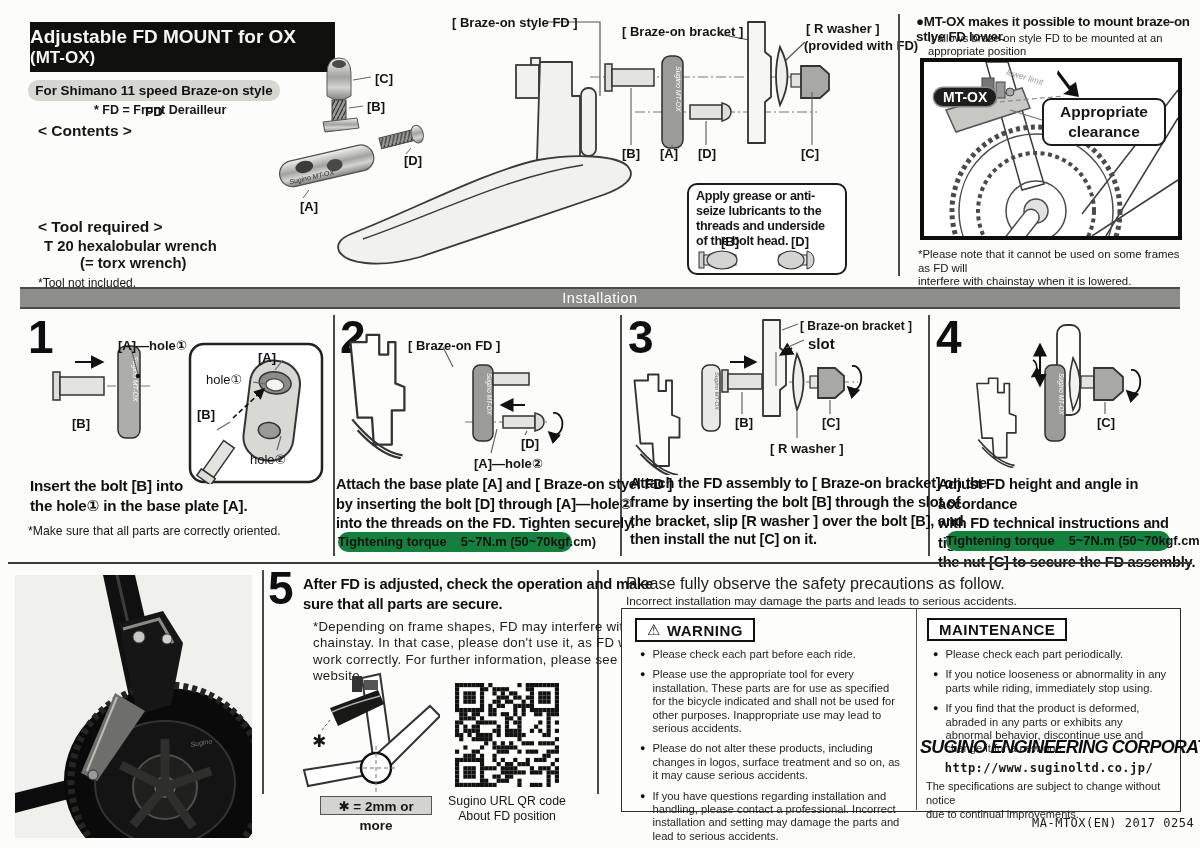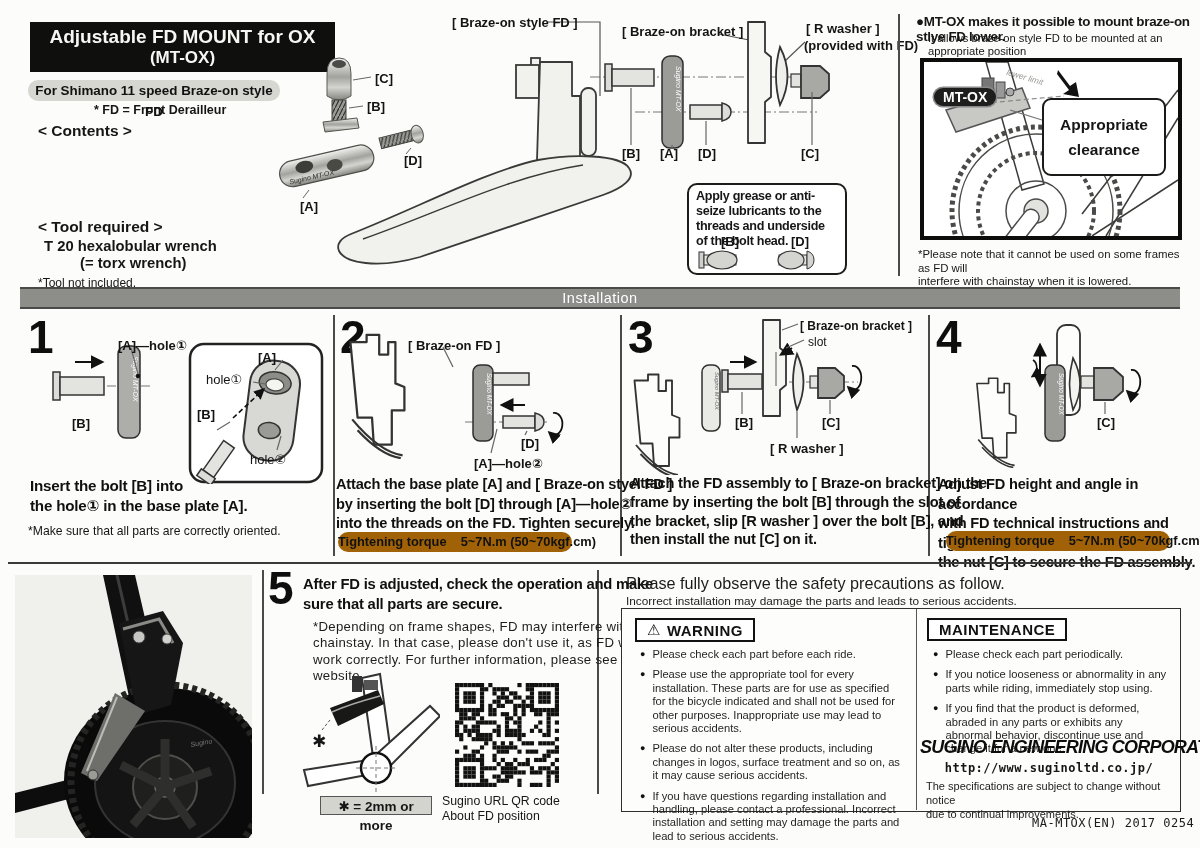--- a/index.html
+++ b/index.html
@@ -3,21 +3,21 @@
 <meta charset="utf-8">
 <style>
   html,body{margin:0;padding:0;background:#e8e8e8}
   body{font-family:"Liberation Sans","DejaVu Sans",sans-serif;color:#161616;-webkit-font-smoothing:antialiased}
   #page{position:relative;width:1200px;height:848px;background:#fcfcfa;overflow:hidden;margin:0 auto}
   .abs{position:absolute}
   .b{font-weight:bold}
   .pre{white-space:pre-line}
   .lbl{position:absolute;font-weight:bold;font-size:13px;white-space:nowrap;color:#141414}
   .steptext{position:absolute;font-weight:bold;font-size:14.6px;line-height:19.5px;letter-spacing:-0.2px;white-space:pre-line;color:#101010}
-  .torque{position:absolute;background:#a16207;border-radius:10px;text-align:center;font-weight:bold;font-size:12.8px;line-height:20px;height:20px;color:#111;white-space:pre}
+  .torque{position:absolute;background:#15803d;border-radius:10px;text-align:center;font-weight:bold;font-size:12.8px;line-height:20px;height:20px;color:#111;white-space:pre}
   .num{position:absolute;font-size:46px;font-weight:bold;color:#0e0e0e;line-height:1;letter-spacing:-2px}
   .vline{position:absolute;width:2px;background:#4a4a48}
   .hline{position:absolute;height:2px;background:#3a3a38}
   .brow{display:flex;gap:7px;margin-bottom:7px}
   .bmark{font-size:9px;line-height:13px;flex:0 0 auto;color:#111}
   .btext{font-size:11.2px;line-height:13.4px;color:#1f1f1f}
   .labelbox{position:absolute;border:2px solid #111;background:#fff;display:inline-flex;align-items:center;gap:6px;padding:1px 10px;font-weight:bold;font-size:15px;letter-spacing:.5px;color:#111}
   .mono{font-family:"DejaVu Sans Mono","Liberation Mono",monospace}
 </style>
 </head>
@@ -46,21 +46,21 @@
     <symbol id="fdside" viewBox="0 0 120 160">
       <path d="M6,30 h18 v-8 h14 v22 h10 v-14 h8 v46 l10,4 v26 h-14 v38 h-20 l-2,-30 h-16 z" fill="#fdfdfb" stroke="#333" stroke-width="2.5" stroke-linejoin="round"></path>
       <path d="M8,116 q30,36 56,40" fill="none" stroke="#333" stroke-width="2.5"></path>
       <path d="M14,128 q26,28 48,31" fill="none" stroke="#333" stroke-width="2.5"></path>
     </symbol>
   </defs>
 </svg>
 
 <div id="page">
 
-  <div class="abs" style="left:30px;top:22px;width:305px;height:50px;background:#0f0f0d;color:#f6f6f3;text-align:center;padding-top:3px;box-sizing:border-box">
+  <div class="abs" style="left:30px;top:22px;width:305px;height:50px;background:#0f0f0d;color:#f6f6f3;text-align:left;padding-top:3px;box-sizing:border-box">
     <div class="b" style="font-size:19px;line-height:23px">Adjustable FD MOUNT for OX</div>
     <div class="b" style="font-size:17px;line-height:20px">(MT-OX)</div>
   </div>
   <div class="abs b" style="left:28px;top:80px;width:252px;height:21px;background:#d7d7d2;border-radius:10px;text-align:center;font-size:13.4px;line-height:21px;color:#111">For Shimano 11 speed Braze-on style FD</div>
   <div class="abs b" style="left:94px;top:103px;width:172px;text-align:left;font-size:12.5px">* FD = Front  Derailleur</div>
 
   <div class="abs b" style="left:38px;top:122px;font-size:15.5px">&lt; Contents &gt;</div>
   <div class="abs b" style="left:38px;top:218px;font-size:15.5px">&lt; Tool required &gt;</div>
   <div class="abs b" style="left:44px;top:238px;font-size:14.8px">T 20 hexalobular wrench</div>
   <div class="abs b" style="left:80px;top:255px;font-size:14.8px">(= torx wrench)</div>
@@ -175,21 +175,21 @@
       <rect x="58" y="16" width="12" height="22" fill="#777" stroke="#444"></rect>
       <rect x="72" y="20" width="9" height="16" fill="#999" stroke="#444"></rect>
       <circle cx="86" cy="30" r="4" fill="#aaa" stroke="#444"></circle>
       <line x1="52" y1="42" x2="140" y2="34" stroke="#888" stroke-width="1.2" stroke-dasharray="5 3"></line>
       <path d="M134,8 l12,16 l6,-4 l3,15 l-16,-3 l6,-4 l-12,-16 z" fill="#111"></path>
       <line x1="118" y1="58" x2="86" y2="48" stroke="#777" stroke-width="1.2"></line>
       <line x1="42" y1="32" x2="24" y2="30" stroke="#777" stroke-width="1.2"></line>
     </svg>
     <span class="abs b" style="left:10px;top:26px;background:#1e1e1c;color:#fff;font-size:14px;padding:1px 9px;border-radius:9px;box-shadow:0 0 0 1.5px #888">MT-OX</span>
     <span class="abs" style="left:82px;top:10px;color:#9a9a96;font-size:8.5px;font-style:italic;transform:rotate(16deg)">lower limit</span>
-    <div class="abs b pre" style="left:118px;top:36px;width:120px;border:2.5px solid #1a1a18;border-radius:9px;background:#fff;text-align:center;font-size:15.5px;line-height:25px;padding:12px 0">Appropriate
+    <div class="abs b pre" style="left:118px;top:36px;width:120px;border:2.5px solid #1a1a18;border-radius:9px;background:#fff;text-align:center;font-size:15.5px;line-height:20px;padding:2px 0">Appropriate
 clearance</div>
   </div>
   <div class="abs pre" style="left:918px;top:248px;width:274px;font-size:11.4px;line-height:13.5px">*Please note that it cannot be used on some frames as FD will
  interfere with chainstay when it is lowered.</div>
 
   <div class="abs" style="left:20px;top:287px;width:1160px;height:22px;background:#8d8d8a;border-top:2.5px solid #4a4a48;border-bottom:2.5px solid #4a4a48;box-sizing:border-box;text-align:center">
     <span style="color:#fff;font-size:14.5px;line-height:17px;letter-spacing:.5px">Installation</span>
   </div>
 
   <div class="vline" style="left:333px;top:315px;height:241px;width:1.5px"></div>
@@ -278,21 +278,21 @@
     <rect x="180" y="58" width="8" height="12" fill="url(#thr)" stroke="#333" stroke-width="1.2"></rect>
     <path d="M188,50 h17 l9,8 v14 l-9,8 h-17 z" fill="#a8a8a4" stroke="#333" stroke-width="1.8"></path>
     <path d="M222,48 a8,12 0 1 1 -3,22" fill="none" stroke="#111" stroke-width="1.8" marker-end="url(#arr)"></path>
     <line x1="112" y1="74" x2="112" y2="96" stroke="#666" stroke-width="1.2"></line>
     <line x1="200" y1="82" x2="200" y2="96" stroke="#666" stroke-width="1.2"></line>
     <line x1="167" y1="94" x2="167" y2="120" stroke="#666" stroke-width="1.2"></line>
     <line x1="168" y1="6" x2="152" y2="12" stroke="#666" stroke-width="1.2"></line>
     <line x1="174" y1="22" x2="156" y2="30" stroke="#666" stroke-width="1.2"></line>
   </svg>
   <span class="lbl" style="left:800px;top:319px;font-size:12px">[ Braze-on bracket ]</span>
-  <span class="lbl" style="left:808px;top:335px;font-weight:normal;font-size:12px">slot</span>
+  <span class="lbl" style="left:808px;top:335px;font-weight:bold;font-size:15px">slot</span>
   <span class="lbl" style="left:735px;top:415px">[B]</span>
   <span class="lbl" style="left:822px;top:415px">[C]</span>
   <span class="lbl" style="left:770px;top:441px">[ R washer ]</span>
   <div class="steptext" style="left:630px;top:474px;line-height:18.8px">Attach the FD assembly to [ Braze-on bracket] on the
 frame by inserting the bolt [B] through the slot of
 the bracket, slip [R washer ] over the bolt [B], and
 then install the nut [C] on it.</div>
 
   <div class="num" style="left:936px;top:314px">4</div>
   <svg class="abs" style="left:945px;top:322px" width="230" height="150" viewBox="0 0 230 150">
@@ -685,21 +685,21 @@
         <rect x="28" y="96" width="4" height="4"></rect>
         <rect x="32" y="96" width="4" height="4"></rect>
         <rect x="36" y="96" width="4" height="4"></rect>
         <rect x="60" y="96" width="4" height="4"></rect>
         <rect x="72" y="96" width="4" height="4"></rect>
         <rect x="76" y="96" width="4" height="4"></rect>
         <rect x="80" y="96" width="4" height="4"></rect>
         <rect x="88" y="96" width="4" height="4"></rect>
       </g>
     </svg>
-  <div class="abs" style="left:442px;top:794px;width:130px;font-size:12.3px;line-height:14.5px">
+  <div class="abs" style="left:442px;top:794px;width:130px;text-align:center;font-size:12.3px;line-height:14.5px">
     <div>Sugino URL QR code</div>
     <div>About FD position</div>
   </div>
 
   <div class="abs" style="left:626px;top:574px;font-size:16.2px;color:#1c1c1c">Please fully observe the safety precautions as follow.</div>
   <div class="abs" style="left:626px;top:594px;font-size:11.8px;color:#222">Incorrect installation may damage the parts and leads to serious accidents.</div>
   <div class="abs" style="left:621px;top:608px;width:560px;height:204px;border:1.5px solid #2e2e2c;background:#fdfdfb;box-sizing:border-box">
     <div class="vline" style="left:294px;top:0;height:201px;width:1.2px;background:#555"></div>
 
     <div class="labelbox" style="left:13px;top:9px">

